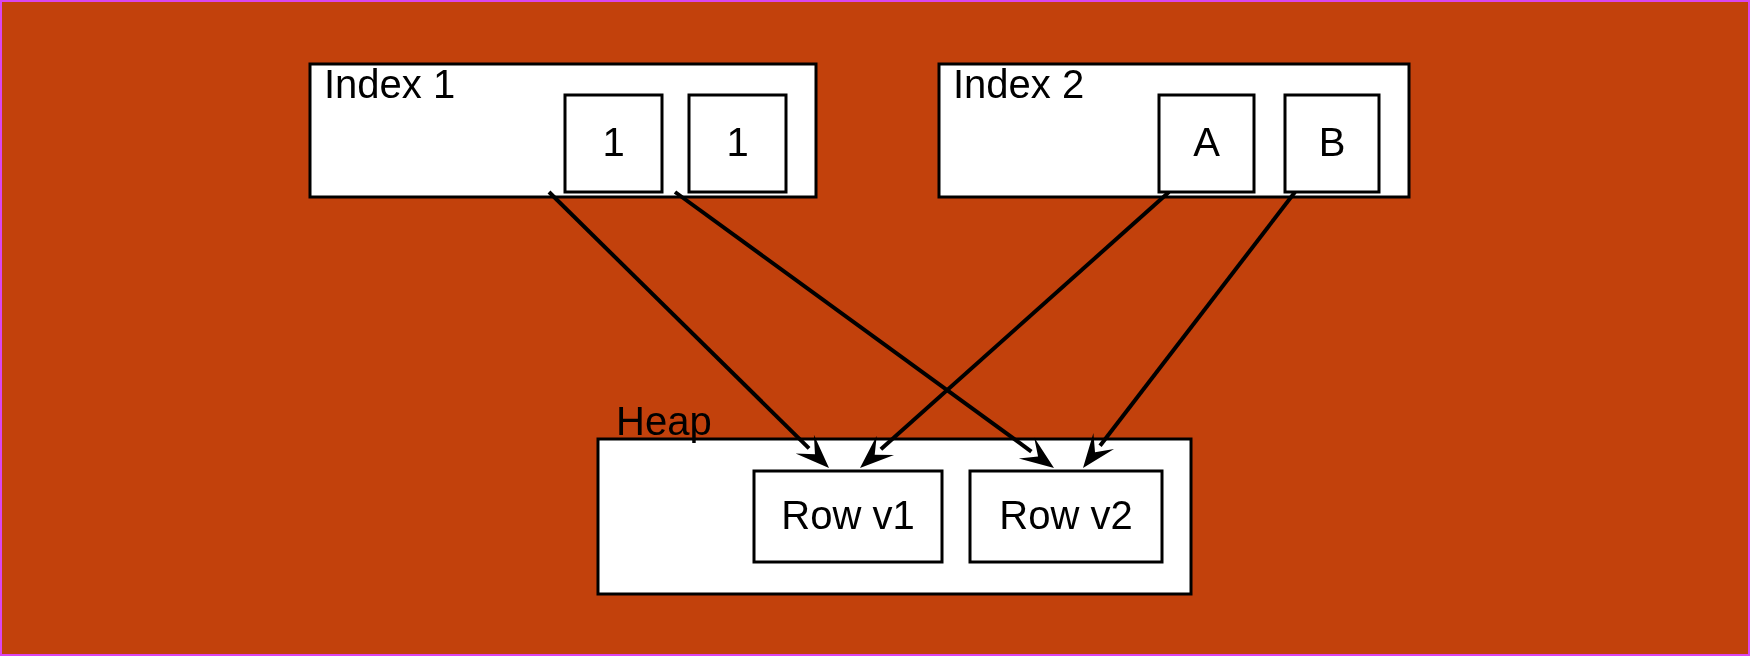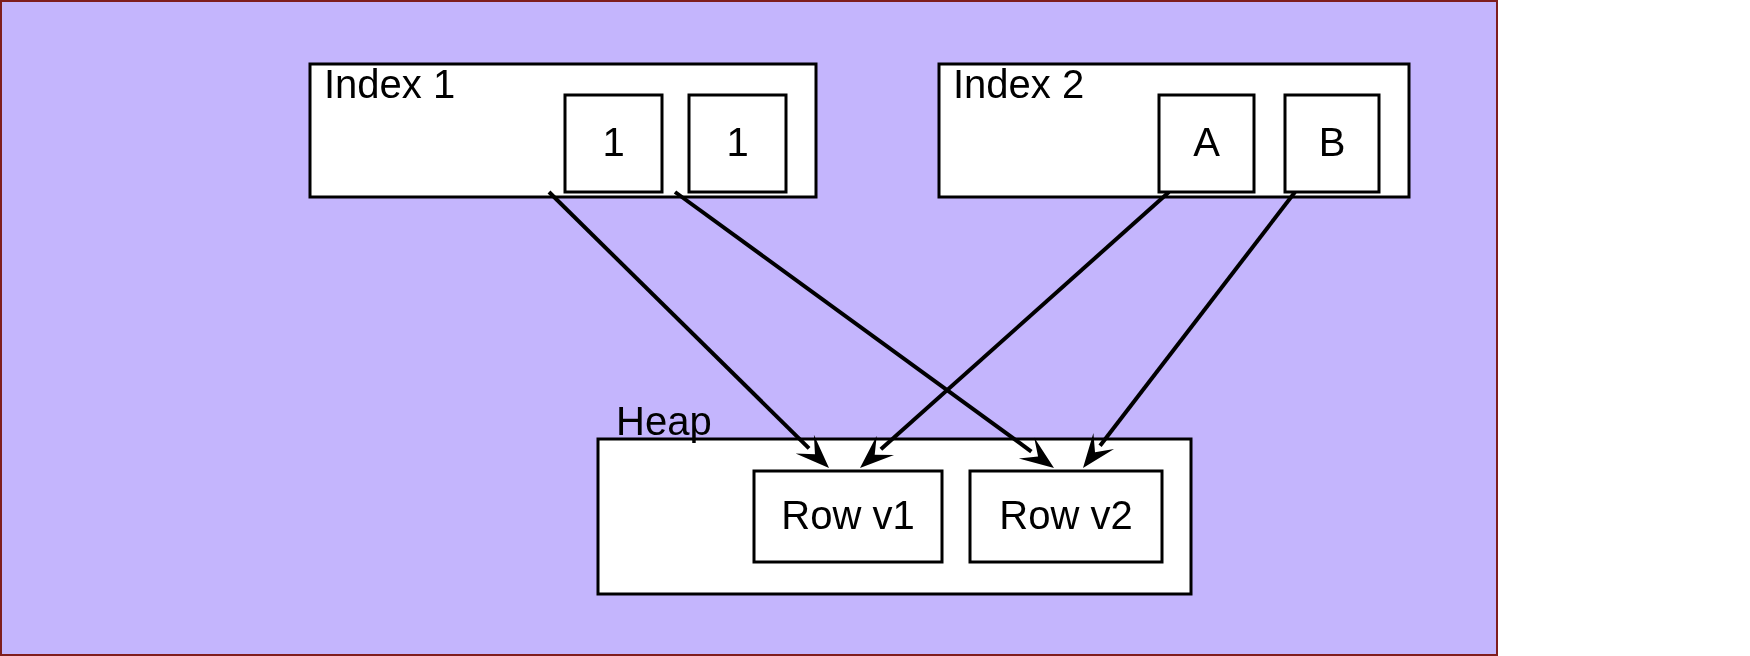--- a/index.html
+++ b/index.html
@@ -6,25 +6,25 @@
   html, body {
     margin: 0;
     padding: 0;
     background: #ffffff;
   }
   body {
     font-family: "Liberation Sans", sans-serif;
   }
   #diagram-root {
     position: relative;
-    width: 1498px;
+    width: 1750px;
     height: 656px;
-    background: #c4b5fd;
+    background: #c2410c;
     box-sizing: border-box;
-    border: 2px solid #7f1d1d;
+    border: 2px solid #d946ef;
     overflow: hidden;
   }
   #diagram-svg {
     position: absolute;
     left: 0;
     top: 0;
     width: 1750px;
     height: 656px;
     display: block;
   }

